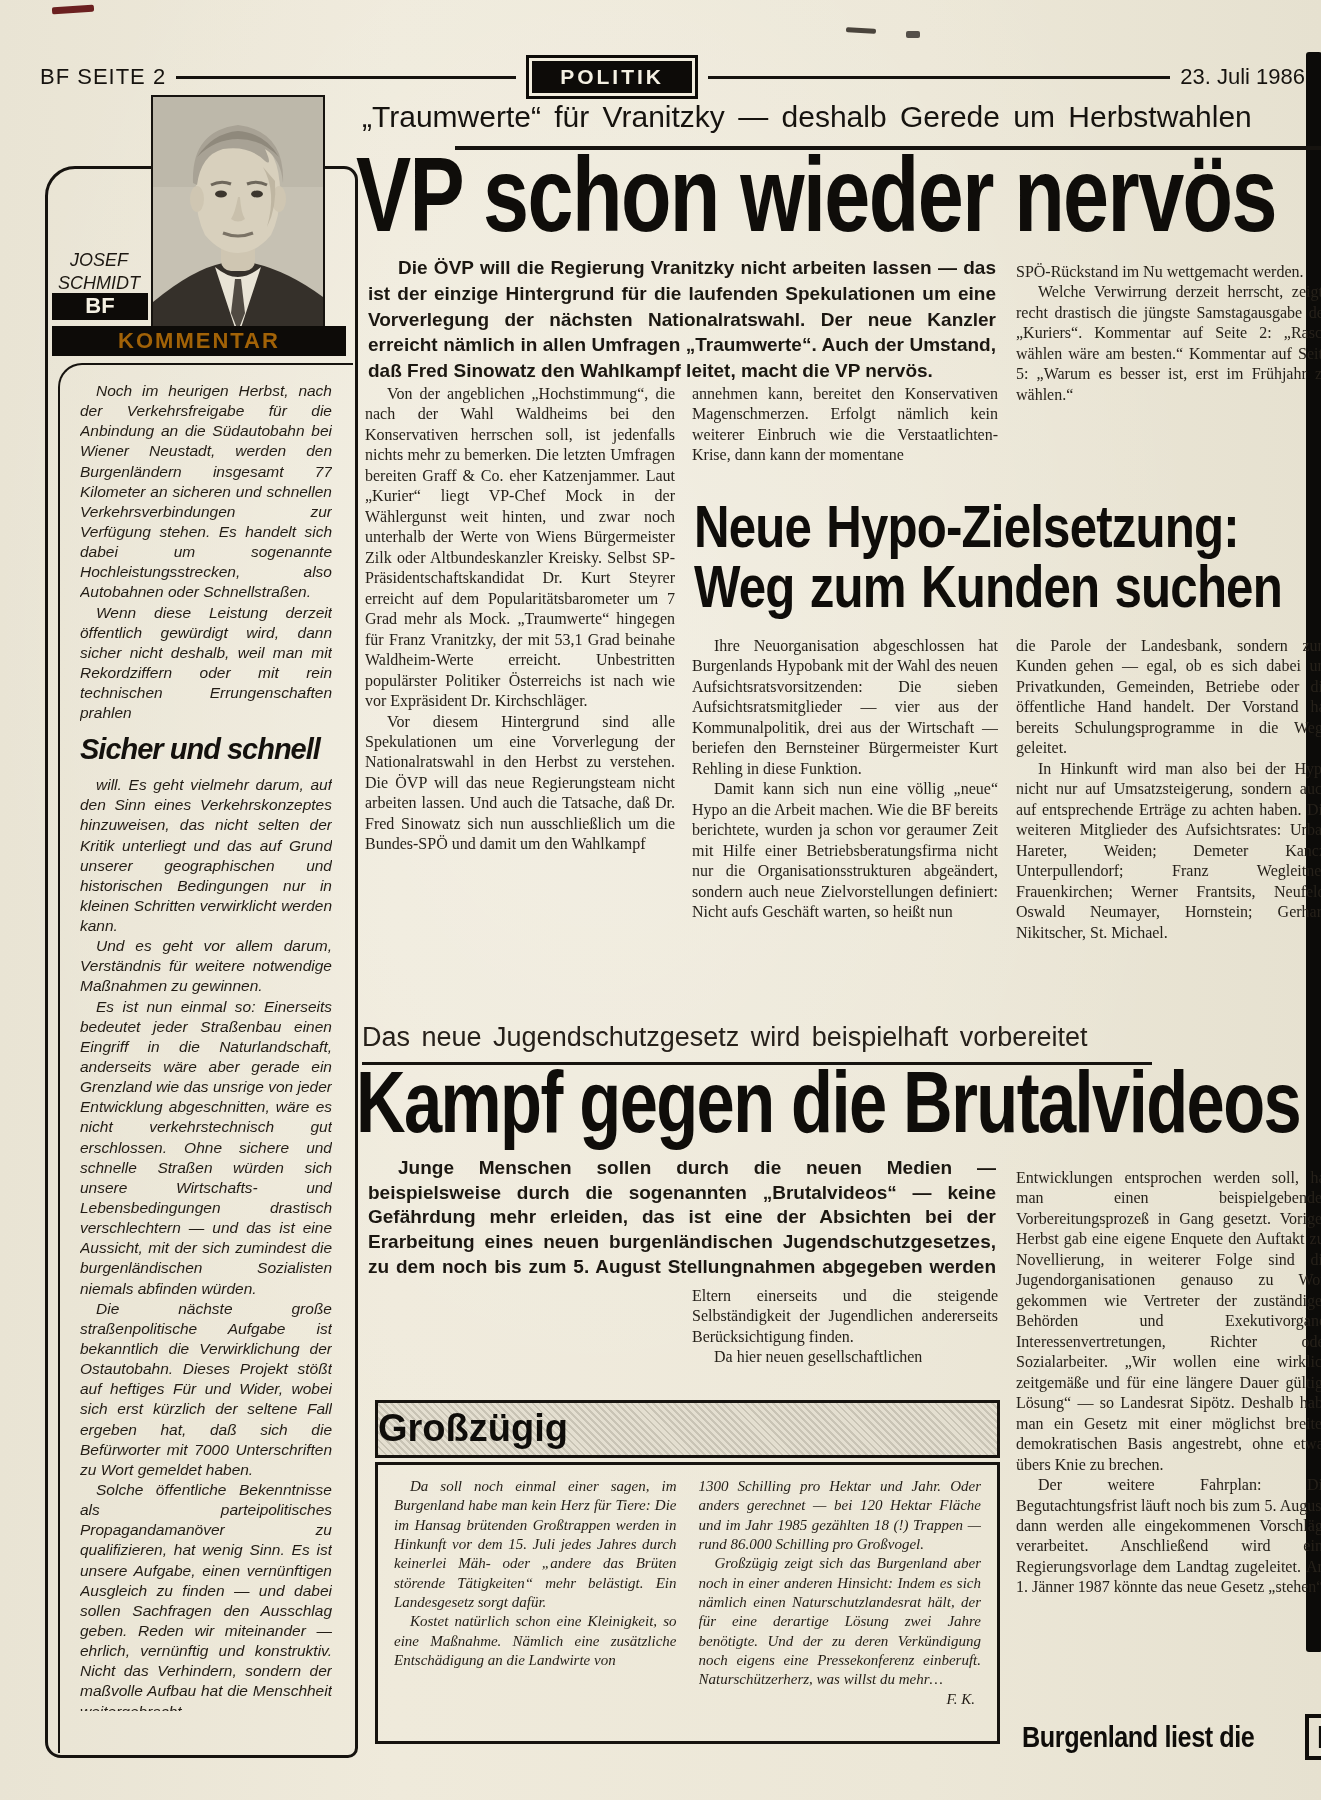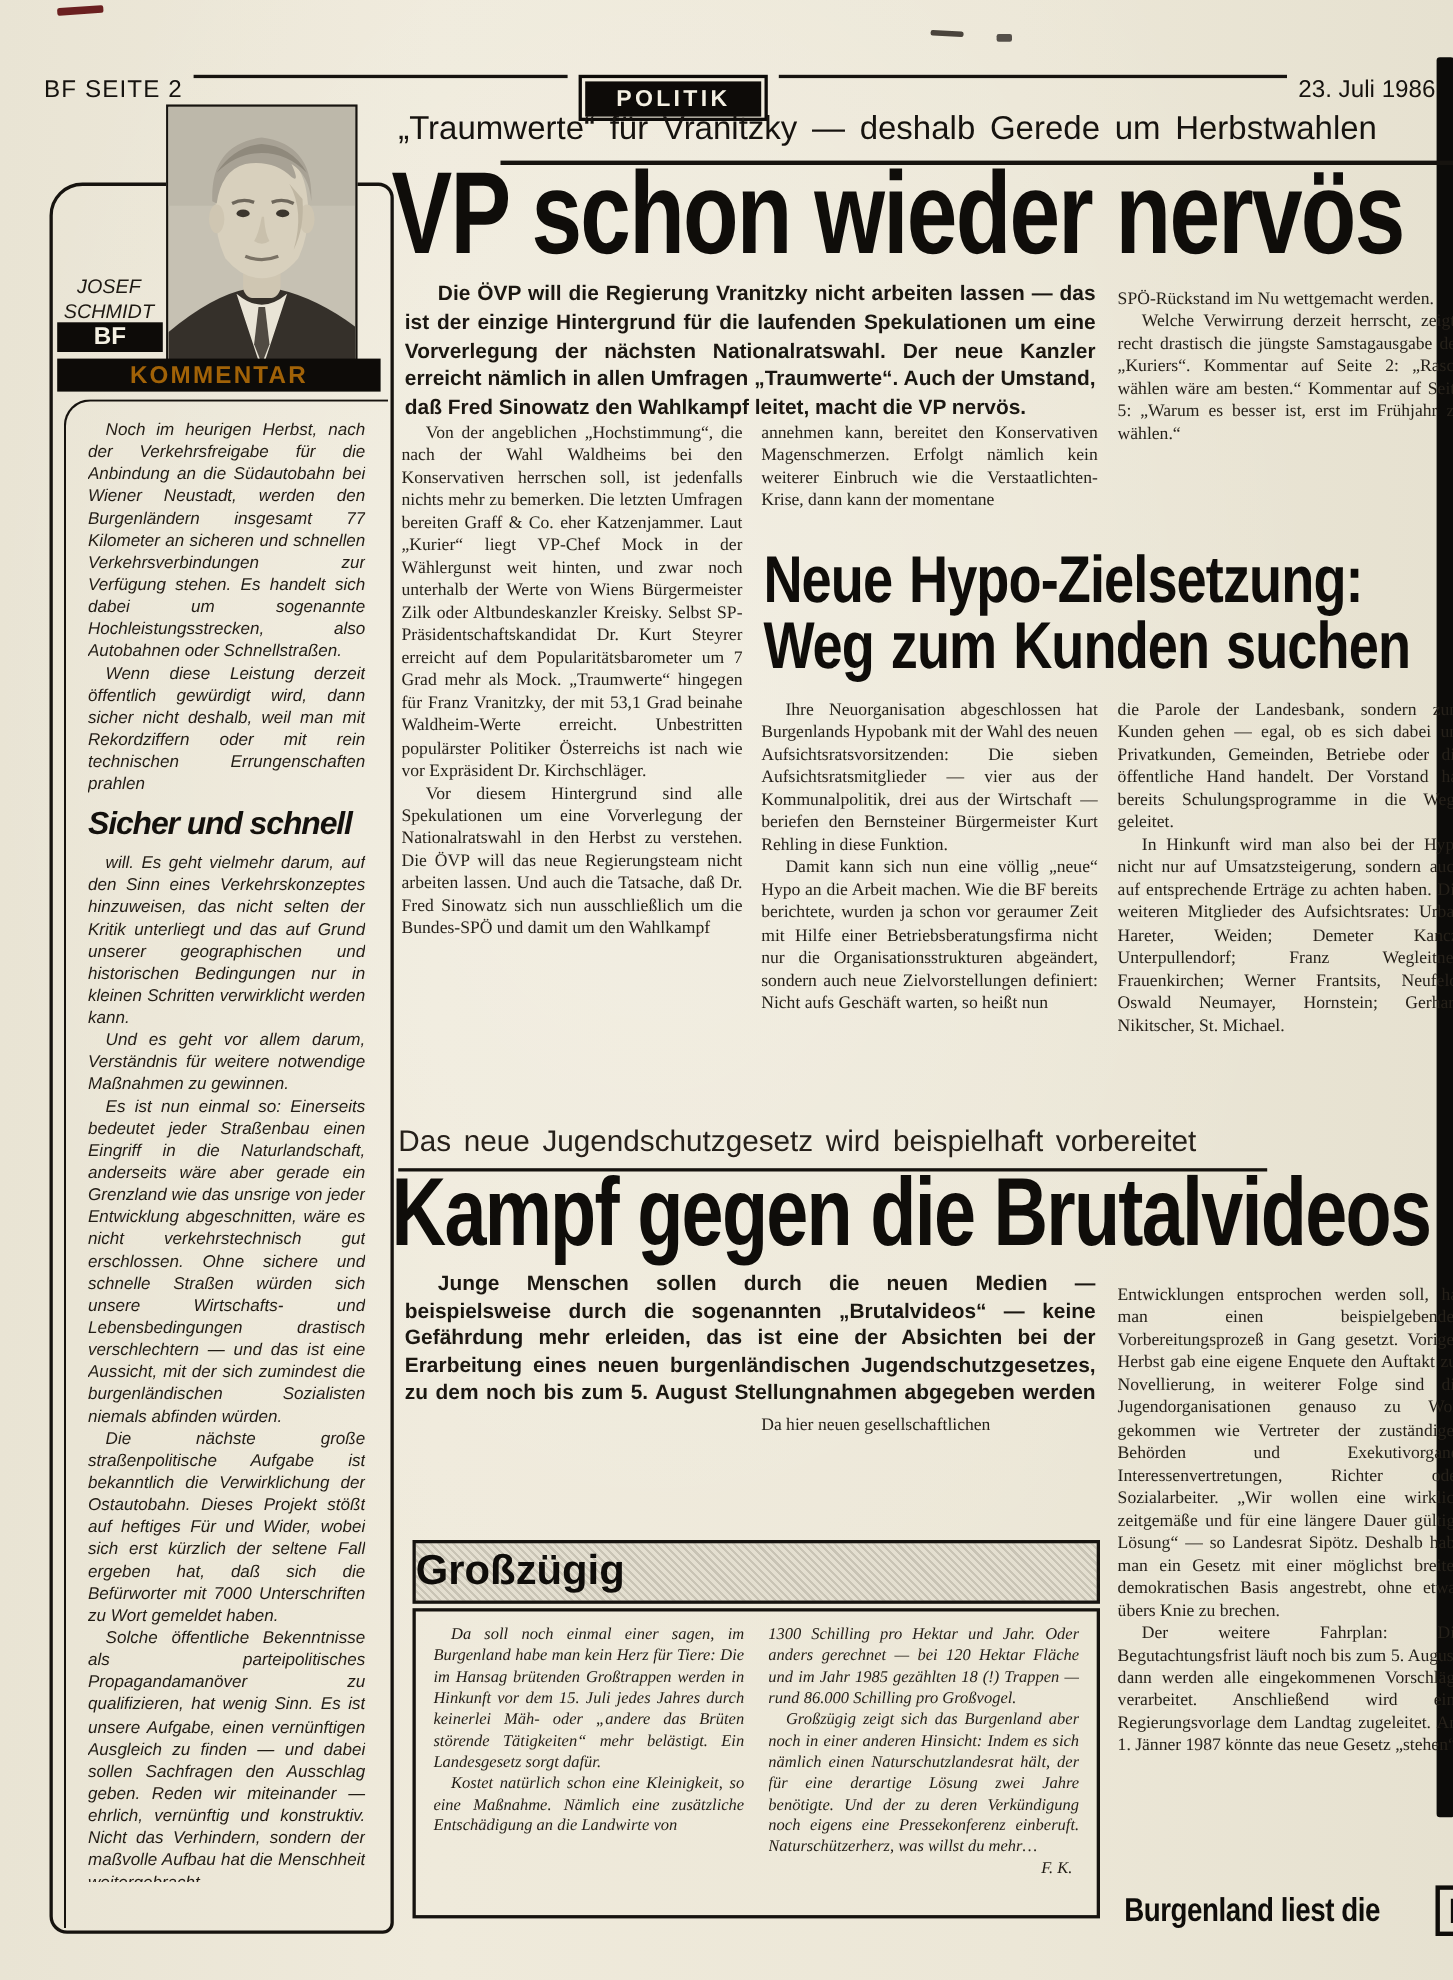--- a/index.html
+++ b/index.html
@@ -5,21 +5,21 @@
   html,body{margin:0;padding:0;background:#777;}
   #page{
     position:relative;width:1321px;height:1800px;overflow:hidden;
     background:
       radial-gradient(ellipse at 45% 35%, rgba(255,255,255,.25), rgba(0,0,0,0) 60%),
       linear-gradient(90deg,#e9e4d4 0%,#efeadb 30%,#ece7d7 70%,#e6e1d0 100%);
     font-family:"Liberation Sans",sans-serif;color:#26201a;
   }
   .abs{position:absolute;}
   
-  #header-row{left:40px;top:68px;width:1265px;height:42px;display:flex;}
+  #header-row{left:40px;top:56px;width:1265px;height:42px;display:flex;align-items:center;}
   .masthead{font-size:22px;letter-spacing:1px;color:#16130f;white-space:nowrap;}
   .hline{height:3px;background:#16130f;margin:0 10px;}
   .hl-left{flex:0 0 340px;}
   .hl-right{flex:1 1 auto;}
   #section-box{border:3px solid #0d0b08;padding:3px;background:#f1ecdd;}
   #section-box .inner{background:#0d0b08;color:#f4f0e2;font-weight:bold;font-size:21px;
     letter-spacing:3px;padding:4px 28px;font-family:"Liberation Sans",sans-serif;}
   .date{font-size:22px;color:#16130f;white-space:nowrap;}
   .speck{position:absolute;border-radius:2px;}
   
@@ -205,20 +205,21 @@
     </div>
 
   <div class="abs" id="bv-kicker">Das neue Jugendschutzgesetz wird beispielhaft vorbereitet</div>
   <div class="abs headline" id="bv-headline">
     <span class="condensed">Kampf gegen die Brutalvideos</span>
   </div>
   <div class="abs lead" id="bv-lead">
     <p>Junge Menschen sollen durch die neuen Medien — beispielsweise durch die sogenannten „Brutalvideos“ — keine Gefährdung mehr erleiden, das ist eine der Absichten bei der Erarbeitung eines neuen burgenländischen Jugendschutzgesetzes, zu dem noch bis zum 5. August Stellungnahmen abgegeben werden können.</p>
   </div>
   <div class="abs serifcol cont" id="bv-col2">
+      <p>Eltern einerseits und die steigende Selbständigkeit der Jugendlichen andererseits Berücksichtigung finden.</p>
       <p>Da hier neuen gesellschaftlichen</p>
     </div>
   <div class="abs serifcol cont" id="bv-col3">
       <p>Entwicklungen entsprochen werden soll, hat man einen beispielgebenden Vorbereitungsprozeß in Gang gesetzt. Vorigen Herbst gab eine eigene Enquete den Auftakt zur Novellierung, in weiterer Folge sind die Jugendorganisationen genauso zu Wort gekommen wie Vertreter der zuständigen Behörden und Exekutivorgane, Interessenvertretungen, Richter oder Sozialarbeiter. „Wir wollen eine wirklich zeitgemäße und für eine längere Dauer gültige Lösung“ — so Landesrat Sipötz. Deshalb habe man ein Gesetz mit einer möglichst breiten demokratischen Basis angestrebt, ohne etwas übers Knie zu brechen.</p>
       <p>Der weitere Fahrplan: Die Begutachtungsfrist läuft noch bis zum 5. August, dann werden alle eingekommenen Vorschläge verarbeitet. Anschließend wird eine Regierungsvorlage dem Landtag zugeleitet. Am 1. Jänner 1987 könnte das neue Gesetz „stehen“.</p>
     </div>
 
   <div class="abs" id="gz-box">
     <div id="gz-titlebar">
       <span id="gz-title">Großzügig</span>

